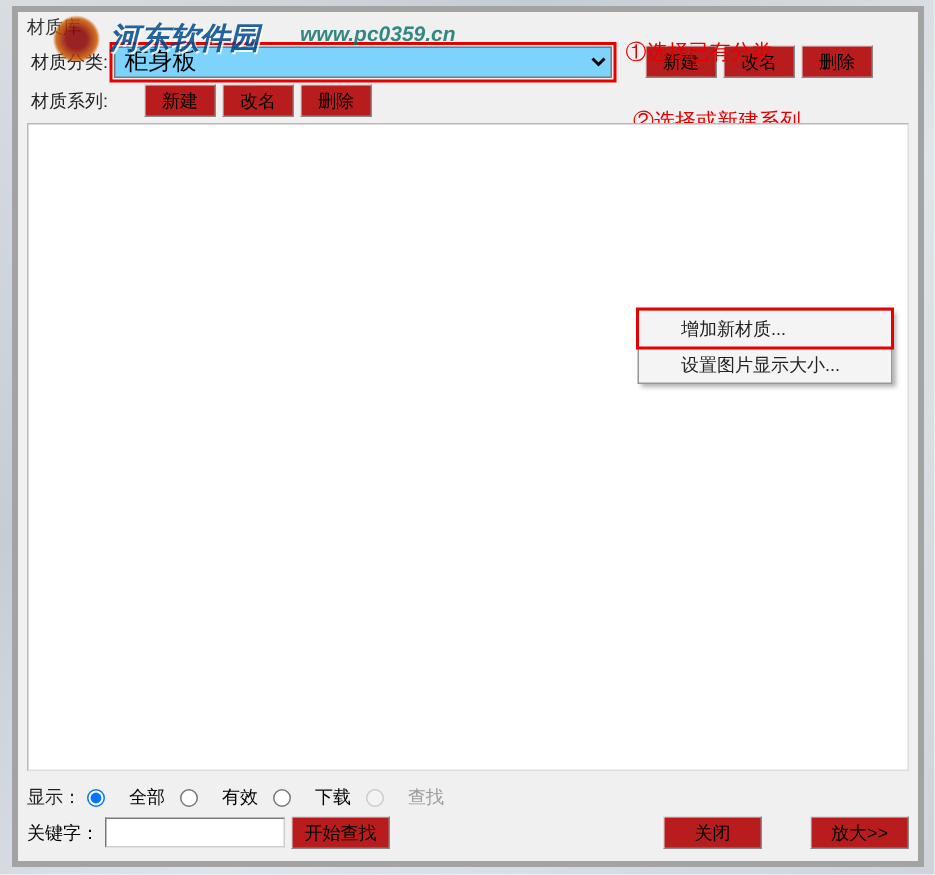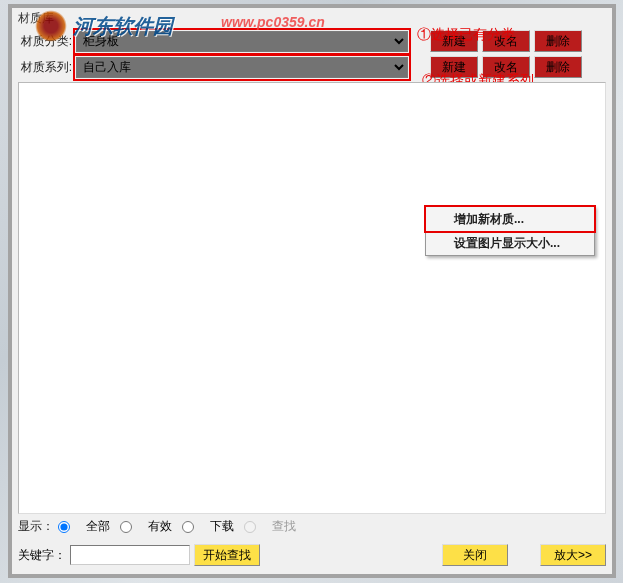--- a/index.html
+++ b/index.html
@@ -39,23 +39,22 @@
 .watermark-cn {
   font-size: 20px;
   font-weight: bold;
   color: #004a8c;
   text-shadow: 1px 1px 0 #fff;
   font-style: italic;
 }
 .watermark-url {
   font-size: 14px;
   font-weight: bold;
-  color: #ef4444;
+  color: #0f766e;
   font-style: italic;
-  margin-left: 21px;
 }
 .window {
   position: absolute;
   left: 8px;
   top: 4px;
   width: 608px;
   height: 574px;
   background: #f0f0f0;
   border: 4px solid #a3a3a3;
 }
@@ -90,23 +89,23 @@
   position: absolute;
   border: 2px solid #e60000;
   pointer-events: none;
   z-index: 5;
 }
 .hl1 { left: -3px; top: -3px; width: 338px; height: 27px; }
 .hl2 { left: -3px; top: -3px; width: 338px; height: 27px; }
 select.combo {
   width: 100%;
   height: 21px;
-  font-size: 12px;
+  font-size: 16px;
   border: 1px solid #7a7a7a;
-  background: #737373;
+  background: #7dd3fc;
   padding-left: 2px;
 }
 .btn {
   width: 48px;
   height: 22px;
   background: #b91c1c;
   border: 1px solid #888;
   border-top-color: #ddd;
   border-left-color: #ddd;
   font-size: 12px;
@@ -146,41 +145,40 @@
 }
 .menu-item {
   height: 24px;
   display: flex;
   align-items: center;
   padding: 0 8px 0 28px;
   font-size: 12px;
   color: #222;
   cursor: pointer;
   position: relative;
-  font-weight: bold;
 }
 .menu-highlight {
   position: absolute;
   left: -2px;
   top: -2px;
   right: -2px;
   height: 28px;
   border: 2px solid #e60000;
   pointer-events: none;
 }
 .bottom-area {
   position: absolute;
   left: 6px;
   right: 6px;
   bottom: 6px;
   height: 50px;
 }
 .filter-row {
   display: flex;
-  align-items: flex-start;
+  align-items: flex-end;
   height: 22px;
   gap: 4px;
   font-size: 12px;
 }
 .filter-label { color: #222; }
 .radio-group { display: flex; align-items: center; gap: 2px; }
 .radio-item { display: flex; align-items: center; gap: 16px; margin-right: 8px; }
 .radio-item.disabled { color: #9a9a9a; }
 .radio-item input[type=radio] { margin: 0; width: 12px; height: 12px; }
 .search-row {
@@ -197,21 +195,21 @@
   border: 1px solid #7a7a7a;
   border-right-color: #ccc;
   border-bottom-color: #ccc;
   background: #fff;
   font-size: 12px;
   padding: 0 3px;
 }
 .btn-wide {
   width: 66px;
   height: 22px;
-  background: #fde047;
+  background: #b91c1c;
   border: 1px solid #888;
   border-top-color: #ddd;
   border-left-color: #ddd;
   font-size: 12px;
   cursor: pointer;
 }
 .spacer { flex: 1; }
 </style>
 </head>
 <body>
@@ -237,26 +235,20 @@
         </select>
       </div>
       <div style="width:16px"></div>
       <button class="btn">新建</button>
       <button class="btn">改名</button>
       <button class="btn">删除</button>
     </div>
 
     <div class="form-row">
       <div class="form-label">材质系列:</div>
-      <div class="combo-wrap">
-        <div class="combo-highlight hl2"></div>
-        <select class="combo">
-          <option>自己入库</option>
-        </select>
-      </div>
       <div style="width:16px"></div>
       <button class="btn">新建</button>
       <button class="btn">改名</button>
       <button class="btn">删除</button>
     </div>
   </div>
 
   <div class="annot annot1">①选择已有分类</div>
   <div class="annot annot2">②选择或新建系列</div>
   <div class="annot annot3">

